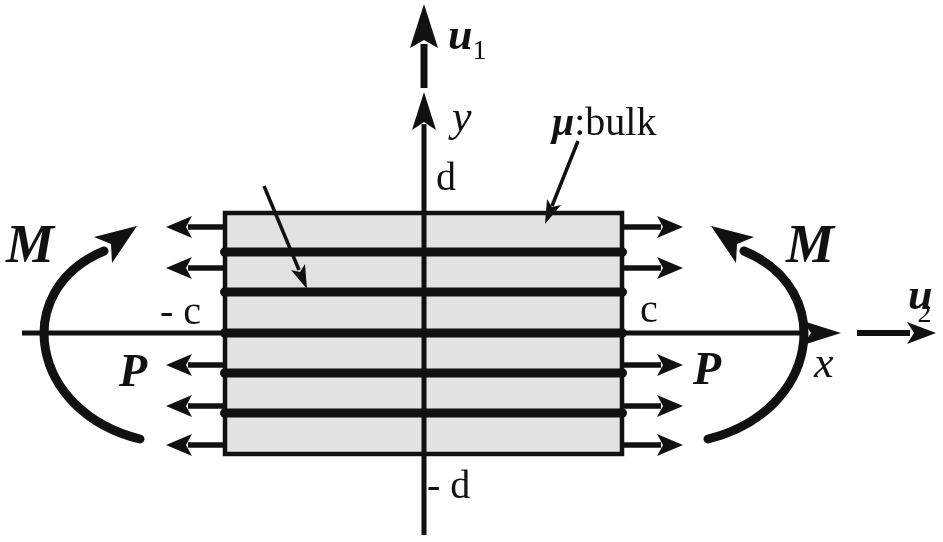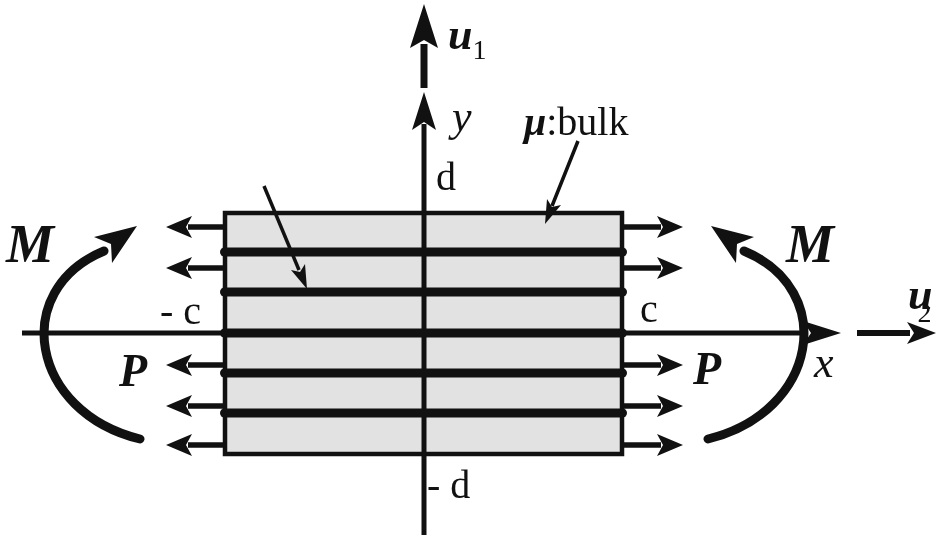--- a/index.html
+++ b/index.html
@@ -127,14 +127,14 @@
   <div class="lbl f-coord" style="left:427px;top:465px;">- d</div>
 
   <div class="lbl it f-ax" style="left:452px;top:95px;">y</div>
   <div class="lbl it f-ax" style="left:814px;top:341px;">x</div>
 
   <div class="lbl u-label" style="left:448px;top:13px;"><span class="base">u</span><span class="sub">1</span></div>
 
   <div class="lbl u-label tucked" style="left:908px;top:273px;text-align:right;"><span class="base">u</span><span class="sub">2</span></div>
 
 
-  <div class="lbl f-note" style="left:524px;top:102px;text-align:right;"><span class="bold-it">μ</span><span>:bulk</span></div>
+  <div class="lbl f-note" style="left:552px;top:102px;text-align:right;"><span class="bold-it">μ</span><span>:bulk</span></div>
 </div>
 
 </body></html>

